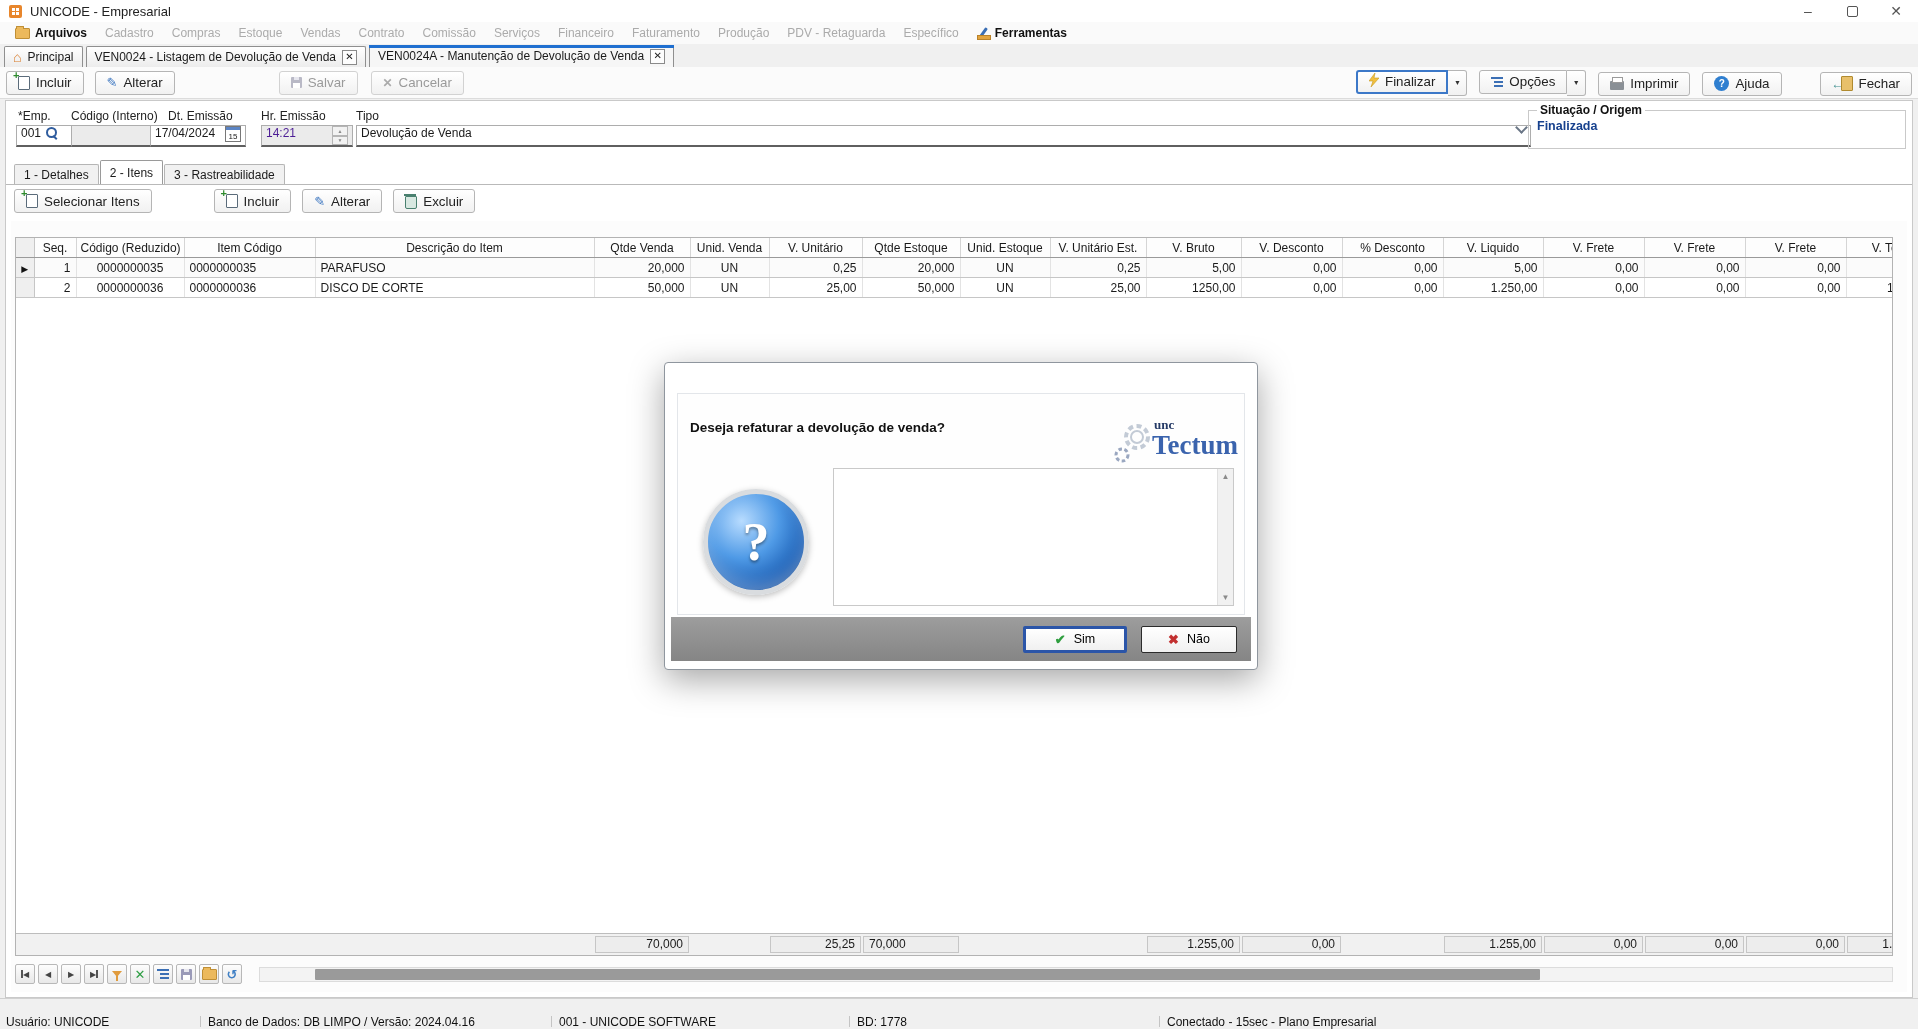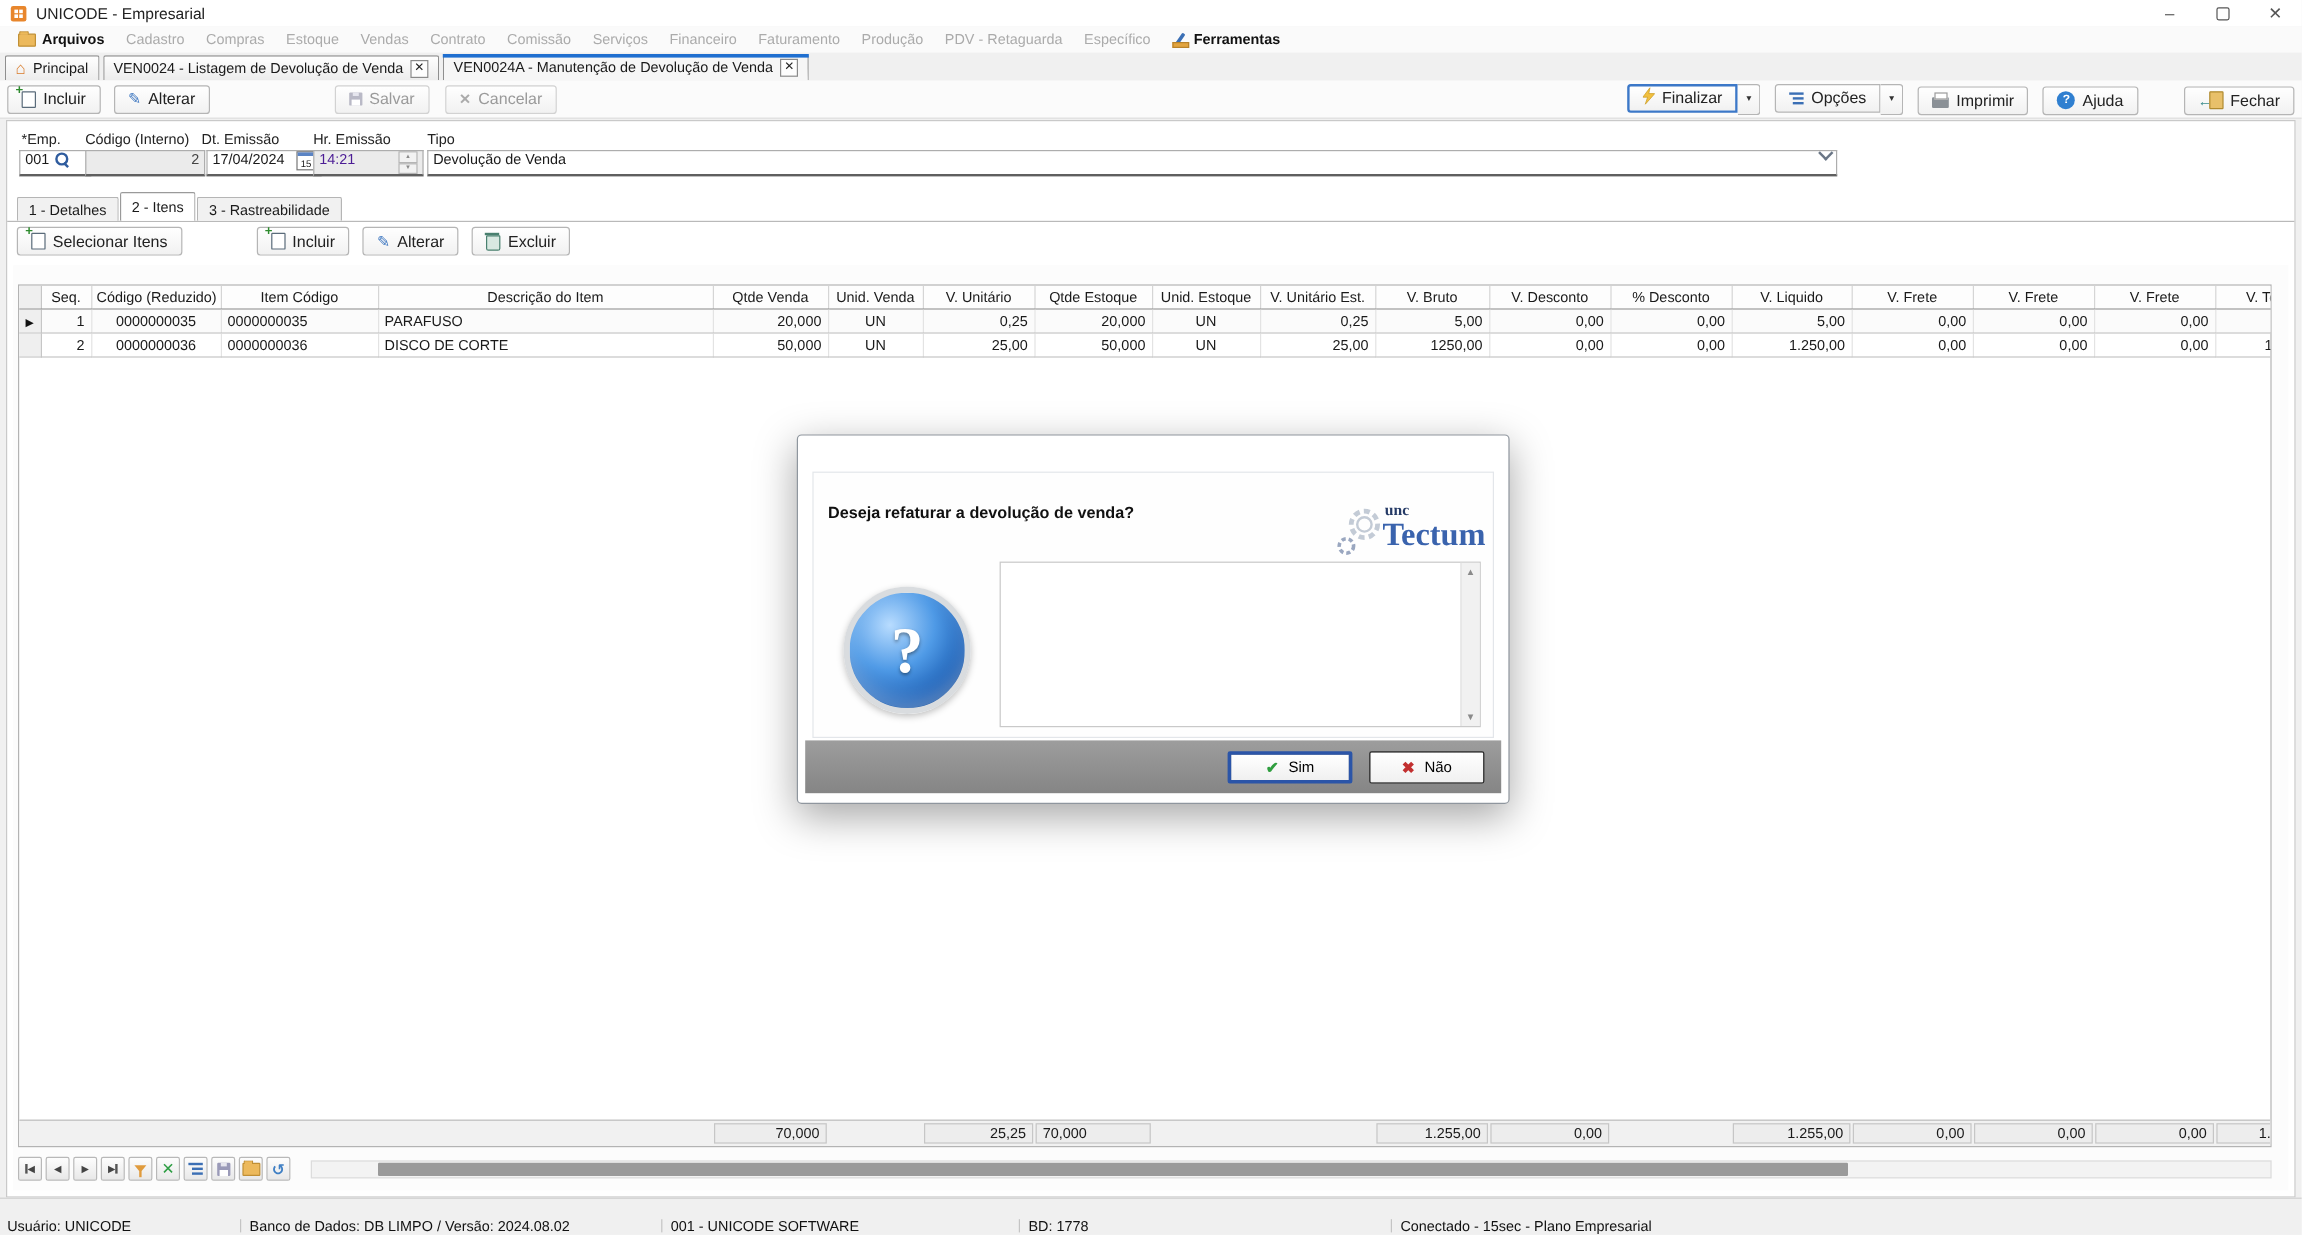--- a/index.html
+++ b/index.html
@@ -297,38 +297,42 @@
   <span class="flabel" style="left:255px;">Hr. Emissão</span>
   <span class="flabel" style="left:350px;">Tipo</span>
 
   <div class="ffield" style="left:10px;width:50px;">
     <span>001</span>
     <span class="i-mag"></span>
   </div>
   <div class="ffield dis" style="left:65px;width:90px;justify-content:flex-end;">
     <span>2</span>
   </div>
-  <div class="ffield" style="left:166px;width:86px;">
+  <div class="ffield" style="left:144px;width:86px;">
     <span>17/04/2024</span>
     <span class="i-cal">
         <span>15</span>
       </span>
   </div>
   <div class="ffield dis" style="left:255px;width:82px;">
     <span style="color:#4c1d95;">14:21</span>
     <span class="spinner">
       <span>▲</span>
       <span>▼</span>
     </span>
   </div>
   <div class="ffield" style="left:350px;width:1165px;">
     <span>Devolução de Venda</span>
     <span class="chev"></span>
   </div>
 
+  <fieldset class="sit">
+    <legend>Situação / Origem</legend>
+    <span class="sit-value">Finalizada</span>
+  </fieldset>
 
   <div class="subtabs">
     <div class="stab">
         <span>1 - Detalhes</span>
       </div>
     <div class="stab active">
         <span>2 - Itens</span>
       </div>
     <div class="stab">
         <span>3 - Rastreabilidade</span>
@@ -564,21 +568,21 @@
         <div class="hthumb"></div>
       </div>
     </div>
   </div>
 </div>
 
 <div class="statusbar">
   <div class="srow b">
     <span class="scell" style="left:6px;">Usuário: UNICODE</span>
     <span class="sdiv" style="left:200px;"></span>
-    <span class="scell" style="left:208px;">Banco de Dados: DB LIMPO / Versão: 2024.08.02</span>
+    <span class="scell" style="left:208px;">Banco de Dados: DB LIMPO / Versão: 2024.04.16</span>
     <span class="sdiv" style="left:551px;"></span>
     <span class="scell" style="left:559px;">001 - UNICODE SOFTWARE</span>
     <span class="sdiv" style="left:849px;"></span>
     <span class="scell" style="left:857px;">BD: 1778</span>
     <span class="sdiv" style="left:1159px;"></span>
     <span class="scell" style="left:1167px;">Conectado - 15sec  -  Plano Empresarial</span>
   </div>
 </div>
 
 <div class="dialog">

